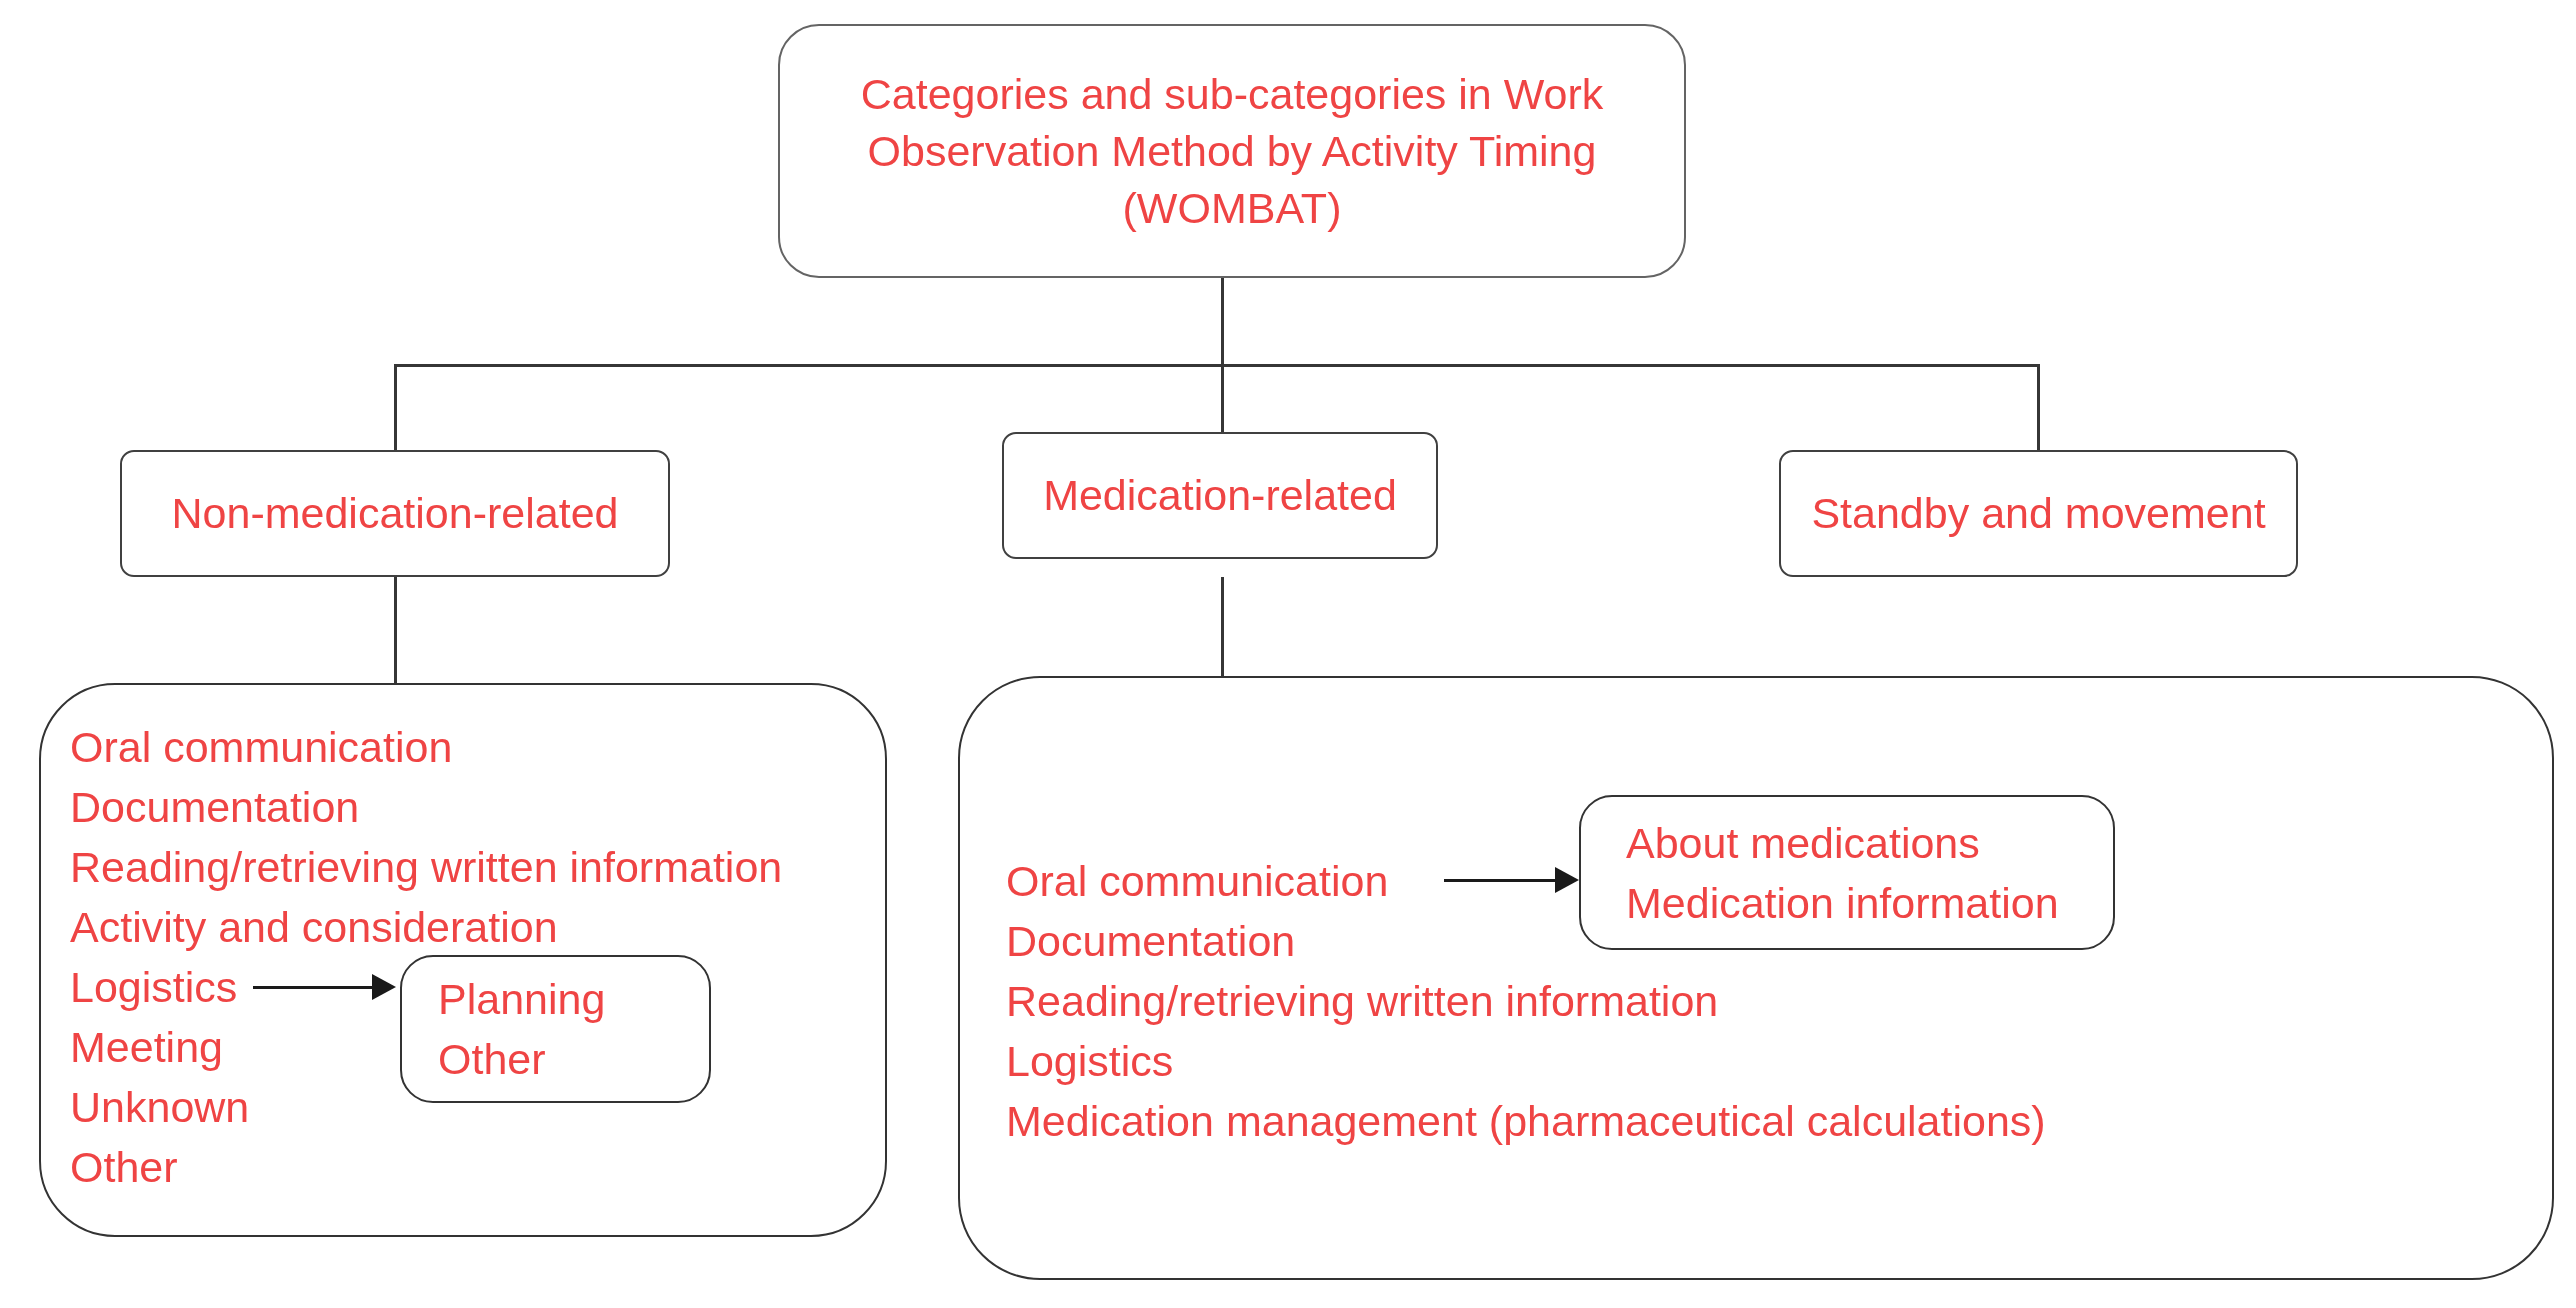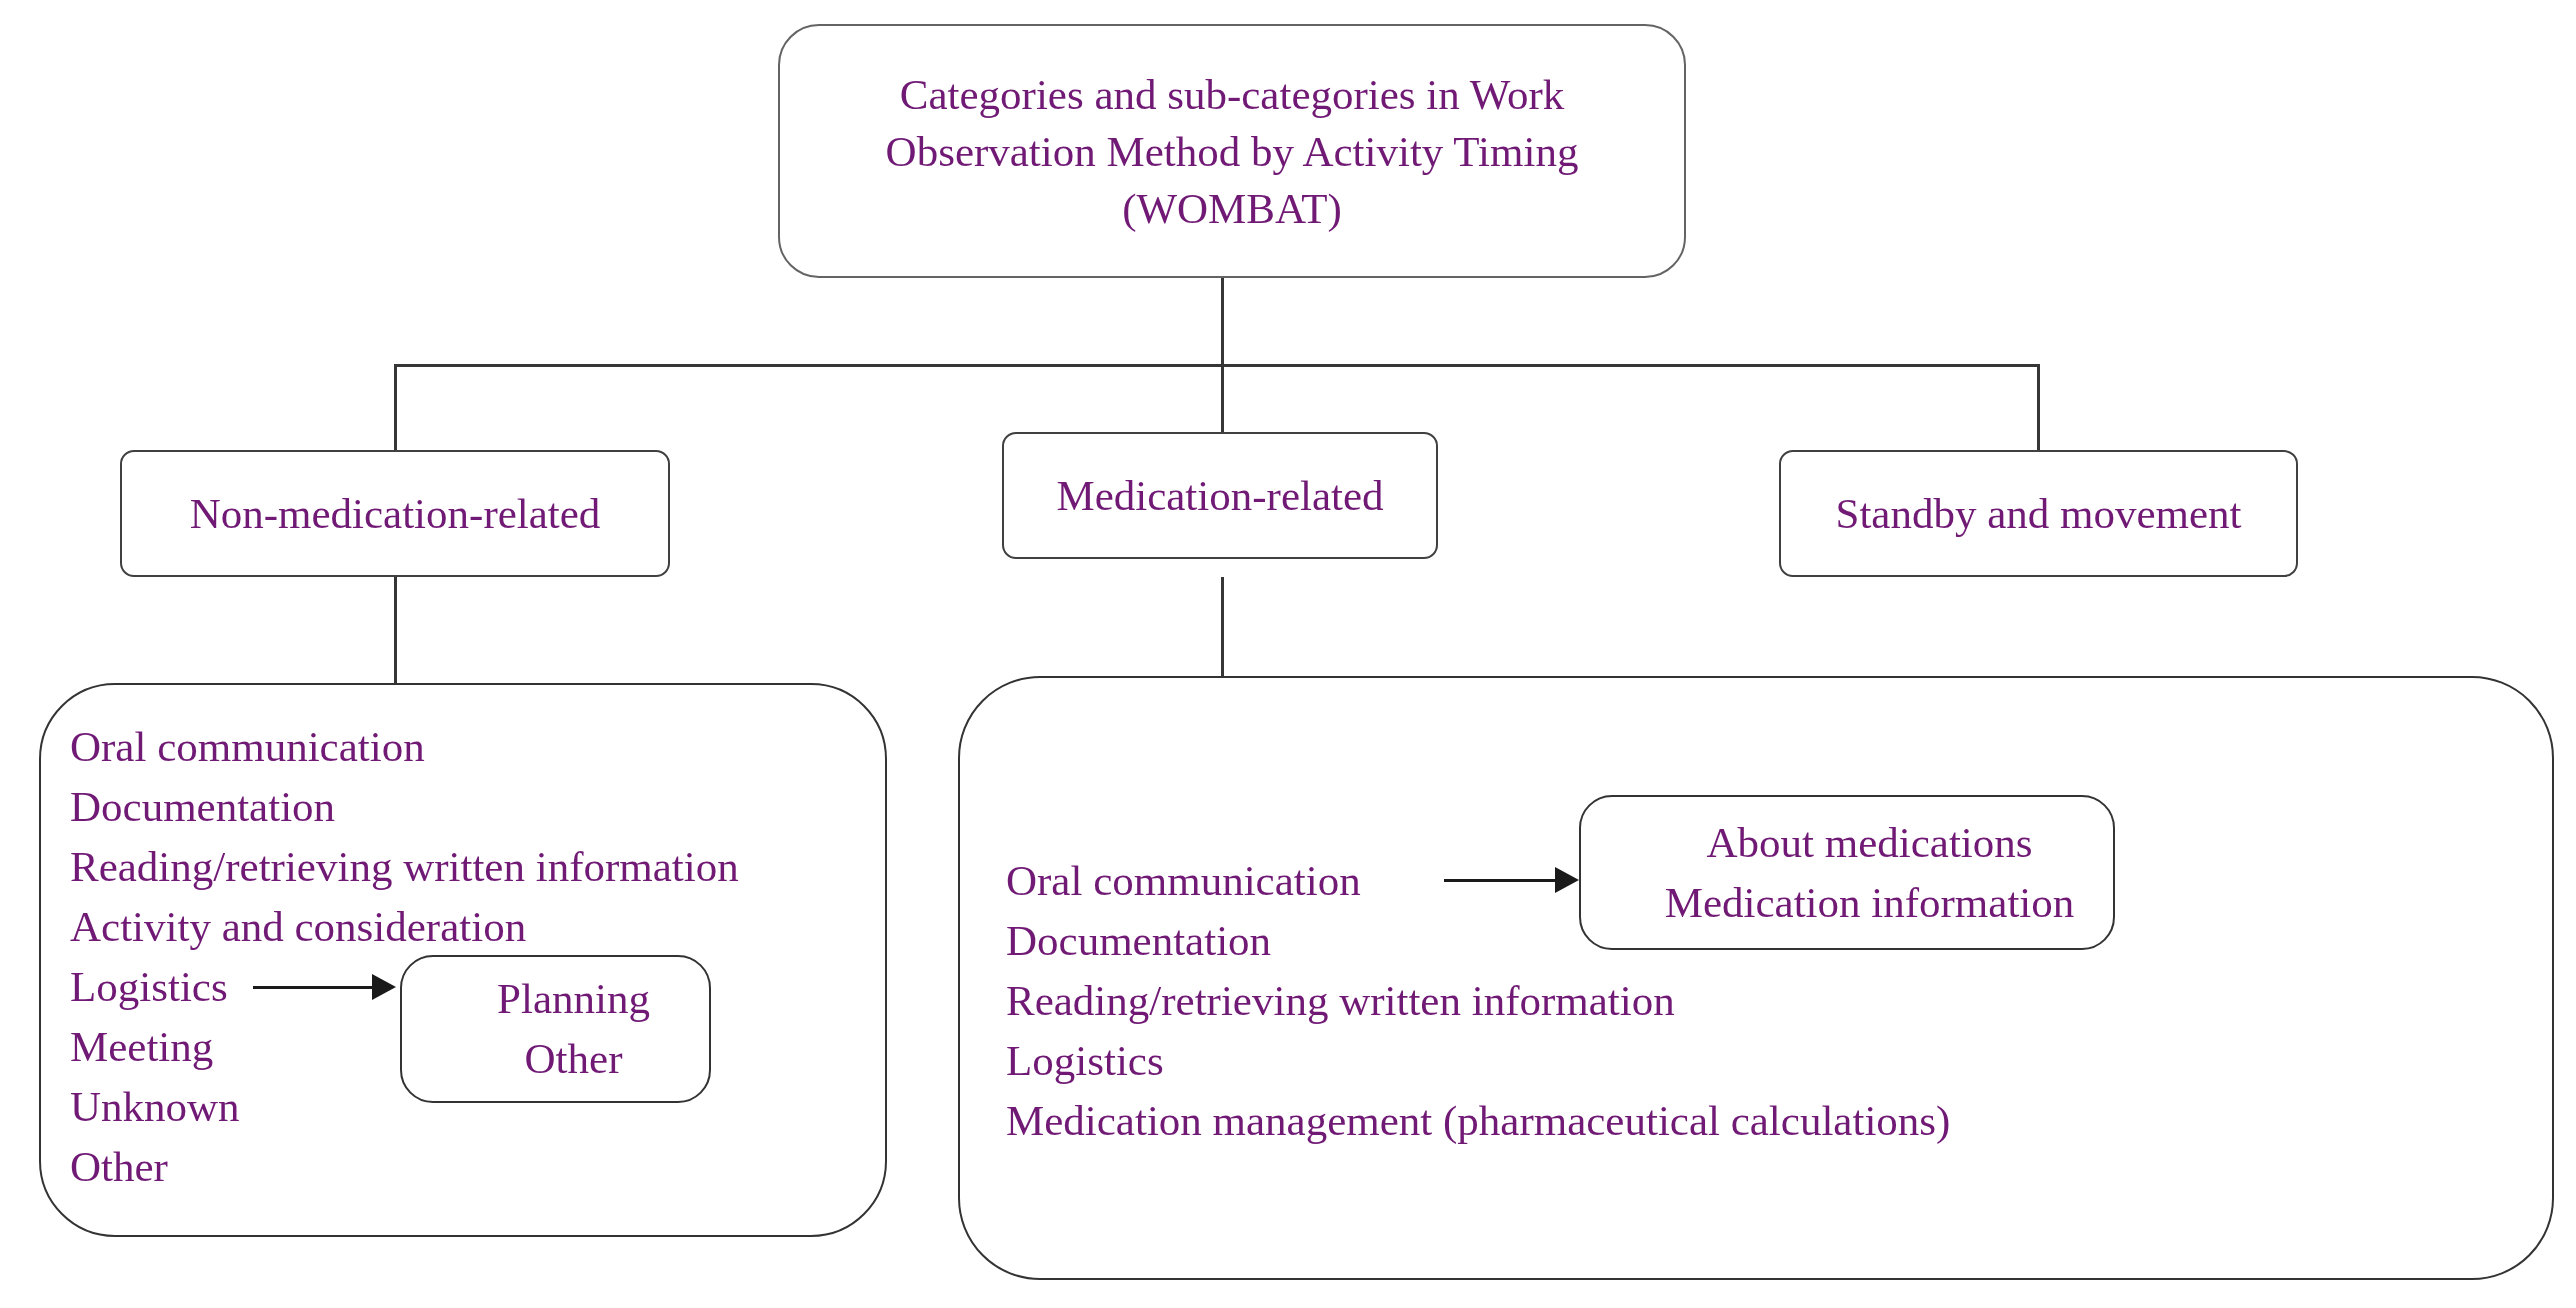--- a/index.html
+++ b/index.html
@@ -5,22 +5,22 @@
   html, body {
     margin: 0;
     padding: 0;
     background: #ffffff;
   }
   .canvas {
     position: relative;
     width: 2576px;
     height: 1309px;
     background: #ffffff;
-    font-family: Liberation Serif, serif;
-    color: #701a75;
+    font-family: Liberation Sans, sans-serif;
+    color: #ef4444;
     overflow: hidden;
   }
   .box {
     position: absolute;
     background: #ffffff;
     border: 2.6px solid #404040;
     box-sizing: border-box;
   }
   .node {
     display: flex;
@@ -70,21 +70,20 @@
     background: #ffffff;
     border: 2.6px solid #333333;
     box-sizing: border-box;
     border-radius: 33px;
     display: flex;
     flex-direction: column;
     justify-content: center;
     font-size: 43px;
     line-height: 60px;
     white-space: nowrap;
-    text-align: center;
   }
   .sub-left  { left: 400px;  top: 955px; width: 311px; height: 148px; padding-left: 36px; }
   .sub-right { left: 1579px; top: 795px;  width: 536px; height: 155px; padding-left: 45px; }
   .arrow-line {
     position: absolute;
     height: 3.4px;
     background: #1a1a1a;
   }
   .arrow-head {
     position: absolute;

